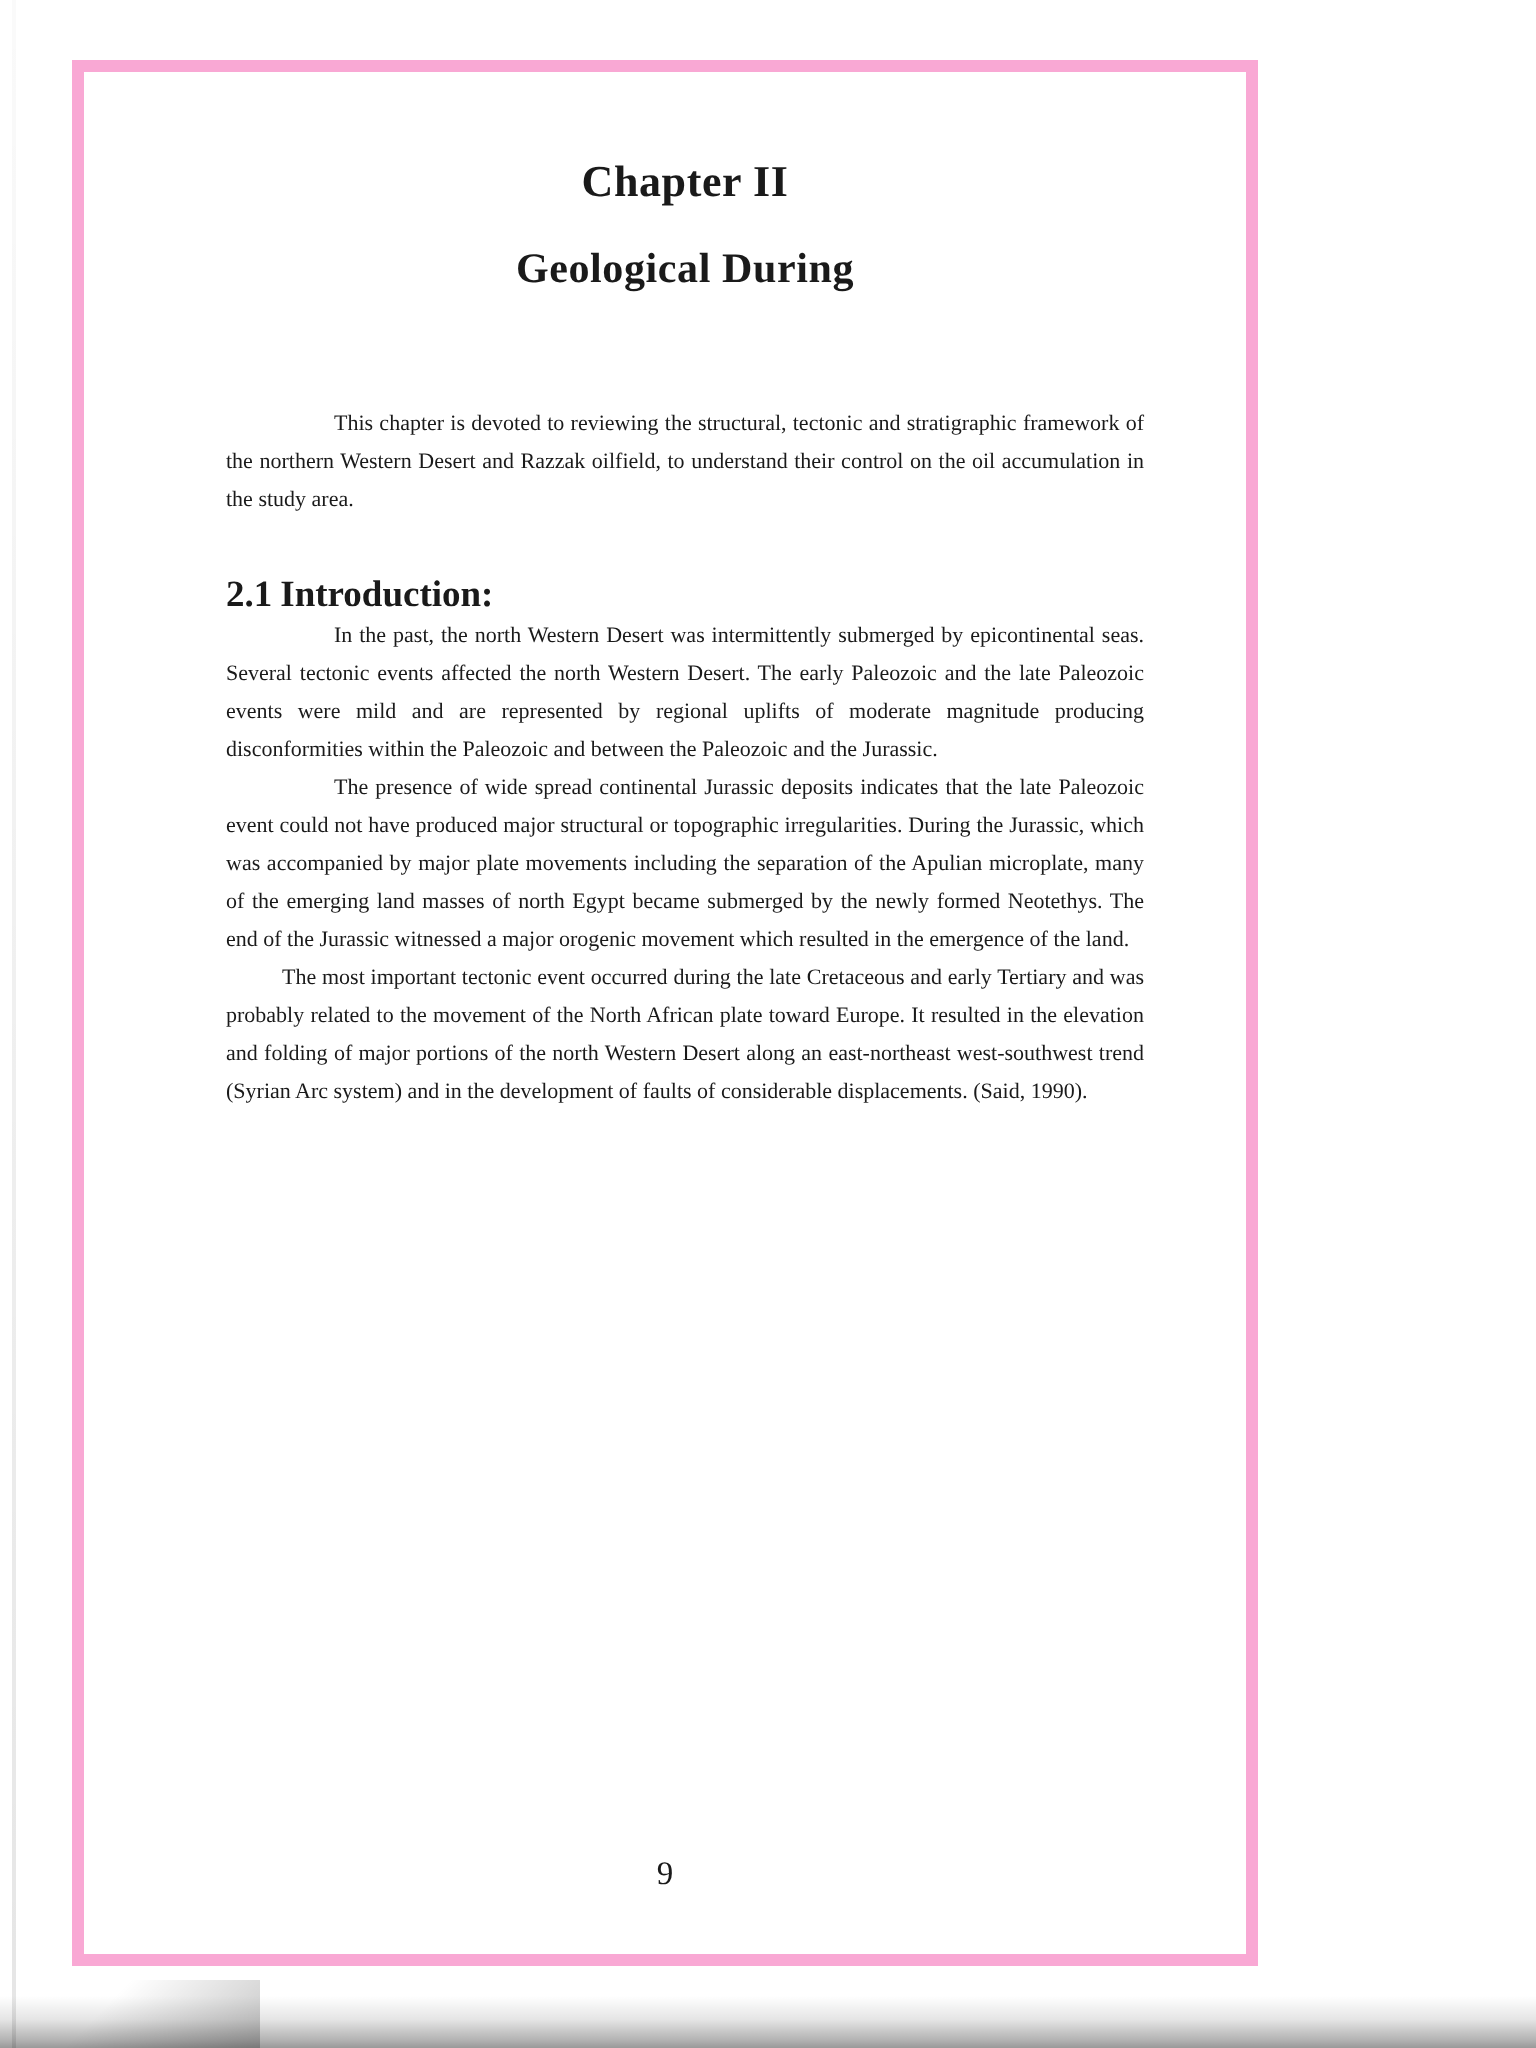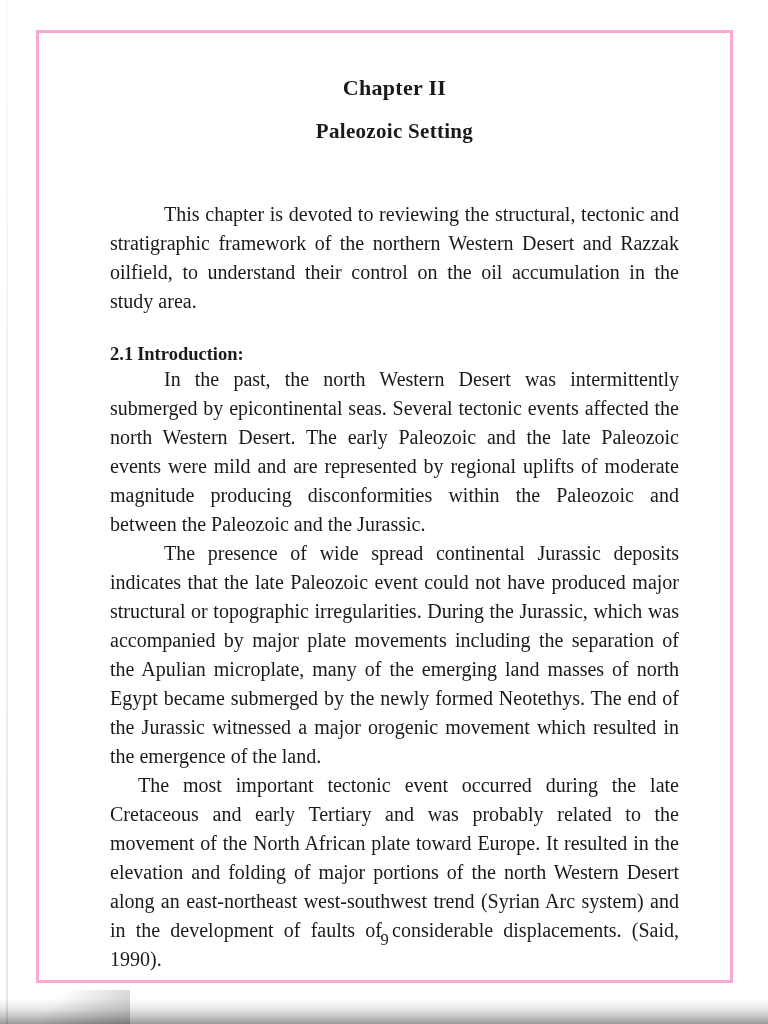--- a/index.html
+++ b/index.html
@@ -37,44 +37,44 @@
     position: absolute;
     left: 0; bottom: 0;
     width: 130px; height: 34px;
     background: linear-gradient(135deg, rgba(0,0,0,0.00) 40%, rgba(0,0,0,0.22) 100%);
     pointer-events: none;
   }
   .page-frame {
     position: absolute;
     left: 36px;
     top: 30px;
-    width: 697px;
+    width: 593px;
     height: 953px;
-    border: 3px solid #f9a8d4;
+    border: 6px solid #f9a8d4;
     box-sizing: border-box;
     background: #ffffff;
     padding: 42px 51px 0 71px;
   }
   .chapter-title {
     margin: 0;
     font-size: 22px;
     font-weight: bold;
     text-align: center;
     letter-spacing: 0.3px;
   }
   .chapter-subtitle {
     margin: 18px 0 0 0;
     font-size: 21px;
     font-weight: bold;
     text-align: center;
     letter-spacing: 0.3px;
   }
   .body-text {
-    font-size: 20px;
-    line-height: 29px;
+    font-size: 11px;
+    line-height: 19px;
     text-align: justify;
     margin: 0;
   }
   .first-para {
     margin-top: 56px;
   }
   .indent-lg { text-indent: 54px; }
   .indent-sm { text-indent: 28px; }
   .section-heading {
     margin: 28px 0 0 0;
@@ -93,21 +93,21 @@
     font-size: 16.5px;
   }
 </style>
 </head>
 <body>
 
 <div class="page-frame">
 
   <h1 class="chapter-title">Chapter II</h1>
 
-  <h2 class="chapter-subtitle">Paleozoic Setting</h2>
+  <h2 class="chapter-subtitle">Geological During</h2>
 
   <p class="body-text first-para indent-lg">This chapter is devoted to reviewing the structural, tectonic and stratigraphic framework of the northern Western Desert and Razzak oilfield, to understand their control on the oil accumulation in the study area.</p>
 
   <h3 class="section-heading">
     <span class="sec-num">2.1</span><span class="sec-title">Introduction:</span>
   </h3>
 
   <p class="body-text indent-lg">In the past, the north Western Desert was intermittently submerged by epicontinental seas. Several tectonic events affected the north Western Desert. The early Paleozoic and the late Paleozoic events were mild and are represented by regional uplifts of moderate magnitude producing disconformities within the Paleozoic and between the Paleozoic and the Jurassic.</p>
 
   <p class="body-text indent-lg">The presence of wide spread continental Jurassic deposits indicates that the late Paleozoic event could not have produced major structural or topographic irregularities. During the Jurassic, which was accompanied by major plate movements including the separation of the Apulian microplate, many of the emerging land masses of north Egypt became submerged by the newly formed Neotethys. The end of the Jurassic witnessed a major orogenic movement which resulted in the emergence of the land.</p>

